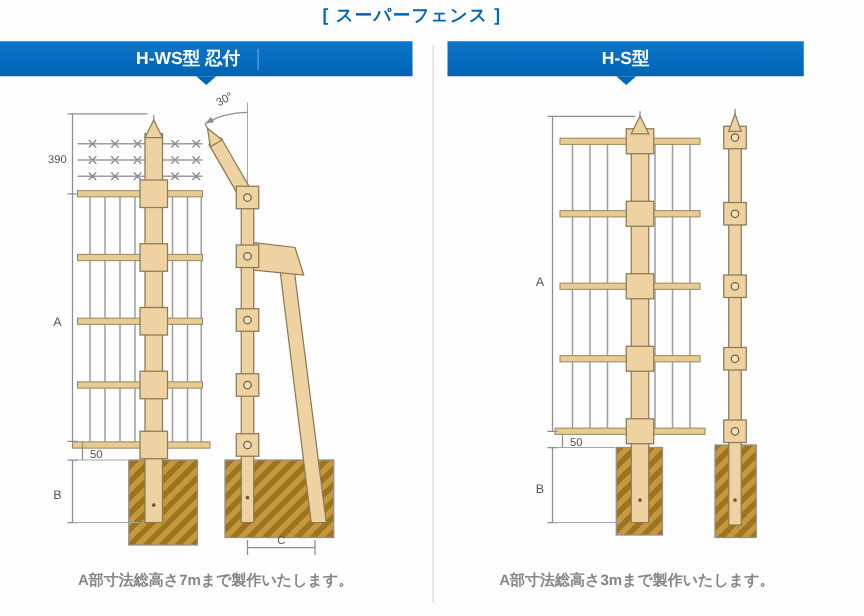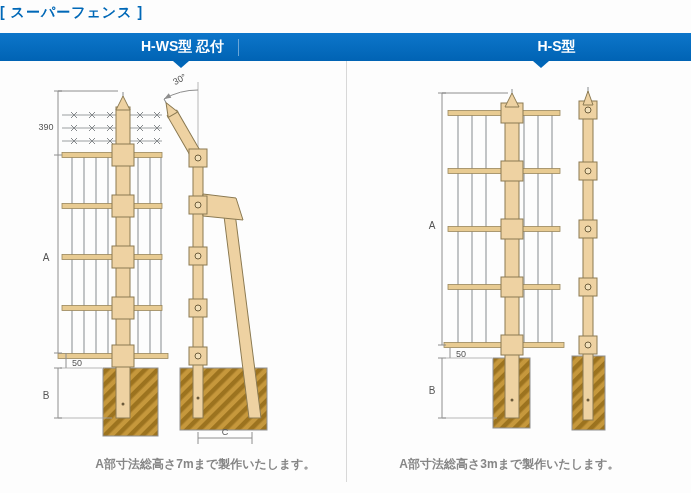--- a/index.html
+++ b/index.html
@@ -2,48 +2,48 @@
 <html><head>
 <meta charset="utf-8">
 <style>
   html,body{margin:0;padding:0;}
   body{
     width:691px;height:493px;position:relative;overflow:hidden;
     background:#fdfdfd;
     font-family:"Liberation Sans","DejaVu Sans",sans-serif;
   }
   .page-title{
-    position:absolute;top:4px;left:0;width:659px;text-align:left;
+    position:absolute;top:4px;left:0;width:659px;text-align:center;
     font-size:14px;font-weight:bold;color:#0068b7;letter-spacing:1px;
   }
   .panel-divider{
     position:absolute;left:346px;top:36px;width:1px;height:446px;background:#d8d8d8;
   }
   .header-bar{
     position:absolute;top:33px;height:28px;
     background:linear-gradient(180deg,#0d76ca,#0063b4);
     display:flex;align-items:center;justify-content:center;
-    color:#ffffff;font-size:14px;font-weight:bold;padding-left:32px;
+    color:#ffffff;font-size:14px;font-weight:bold;
   }
   .header-bar .pointer{
     position:absolute;left:50%;bottom:-7px;margin-left:-8px;
     width:0;height:0;border-left:8px solid transparent;border-right:8px solid transparent;
     border-top:7px solid #0066b8;
   }
   .hb-left{left:0;width:330px;}
-  .hb-right{left:358px;width:333px;}
+  .hb-right{left:358px;width:285px;}
   .hdr-divider{width:1px;height:17px;background:#6aa6d8;margin:0 14px;}
   .diagram-svg{position:absolute;top:66px;}
   .svg-left{left:0;}
   .svg-right{left:352px;}
   .caption{
     position:absolute;top:456px;text-align:center;
     font-size:12px;font-weight:bold;color:#868686;
   }
-  .cap-left{left:0;width:345px;padding-left:33px;}
+  .cap-left{left:0;width:345px;}
   .cap-right{left:340px;width:339px;}
 
   
   svg text{font-family:"Liberation Sans","DejaVu Sans",sans-serif;fill:#555;}
   .wood{fill:#eed2a2;stroke:#8b7a52;stroke-width:1;}
   .rail{fill:#e8cb92;stroke:#9a875c;stroke-width:0.8;}
   .wire{stroke:#9b9fa2;stroke-width:1.2;fill:none;}
   .barb{stroke:#85898c;stroke-width:1;fill:none;}
   .dim{stroke:#8e8e8e;stroke-width:1;fill:none;}
   .dimthin{stroke:#a5a5a5;stroke-width:0.8;fill:none;}

